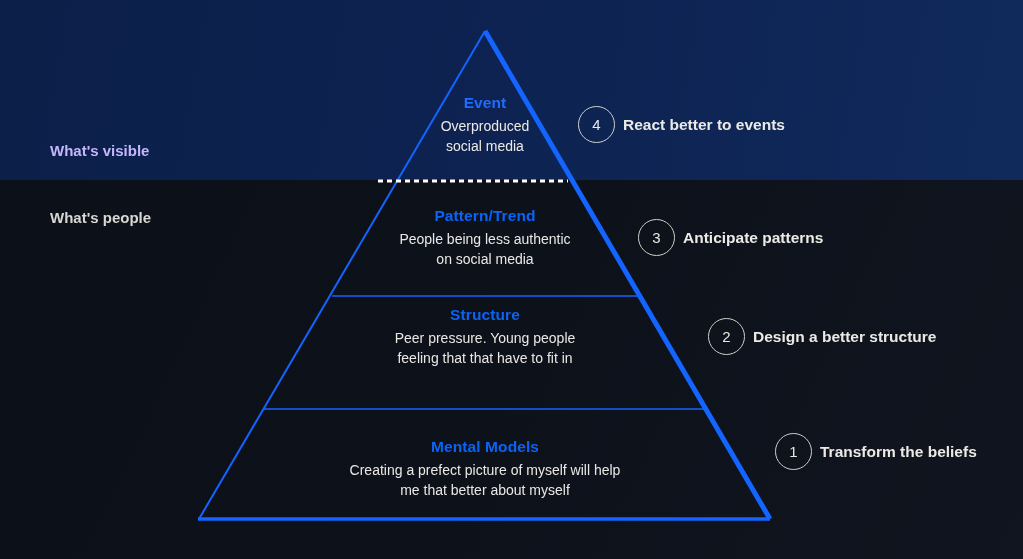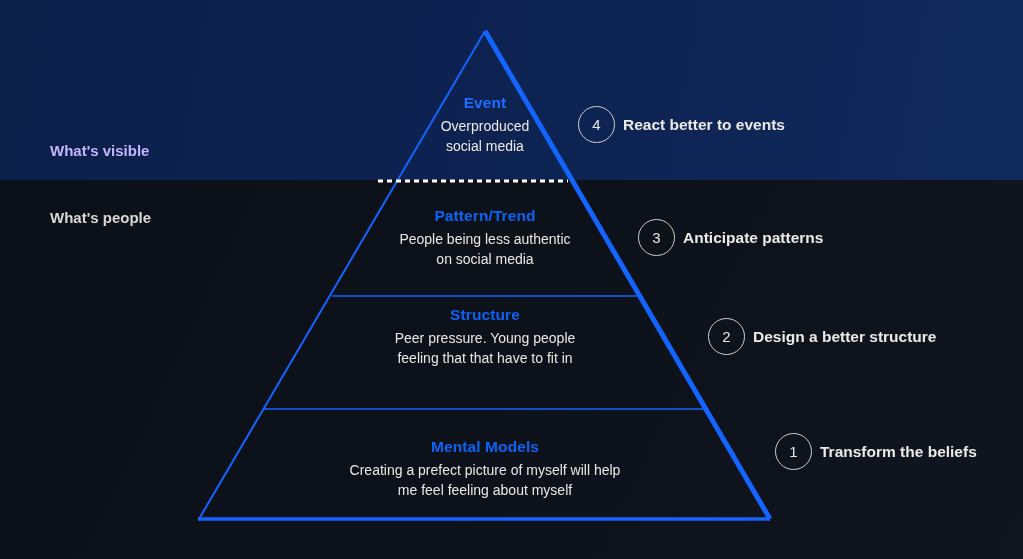--- a/index.html
+++ b/index.html
@@ -121,21 +121,21 @@
     <div class="body">
       <div>Peer pressure. Young people</div>
       <div>feeling that that have to fit in</div>
     </div>
   </div>
 
   <div class="layer l-mental">
     <div class="head">Mental Models</div>
     <div class="body">
       <div>Creating a prefect picture of myself will help</div>
-      <div>me feel feeling about myself</div>
+      <div>me that better about myself</div>
     </div>
   </div>
 
   <div class="step step-4">
     <div class="badge">4</div>
     <div class="step-label">React better to events</div>
   </div>
 
   <div class="step step-3">
     <div class="badge">3</div>

